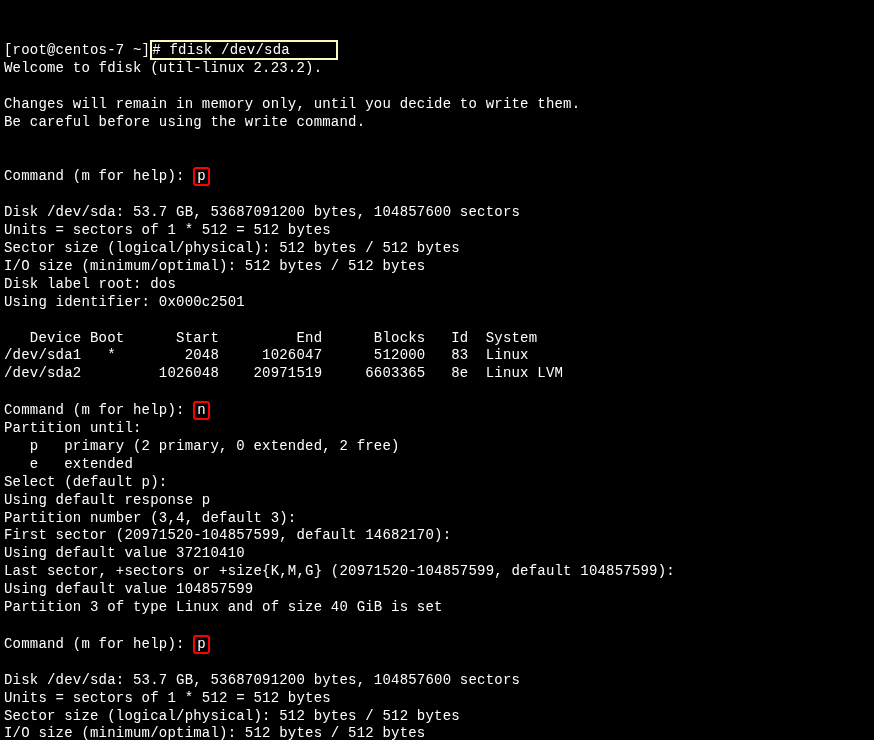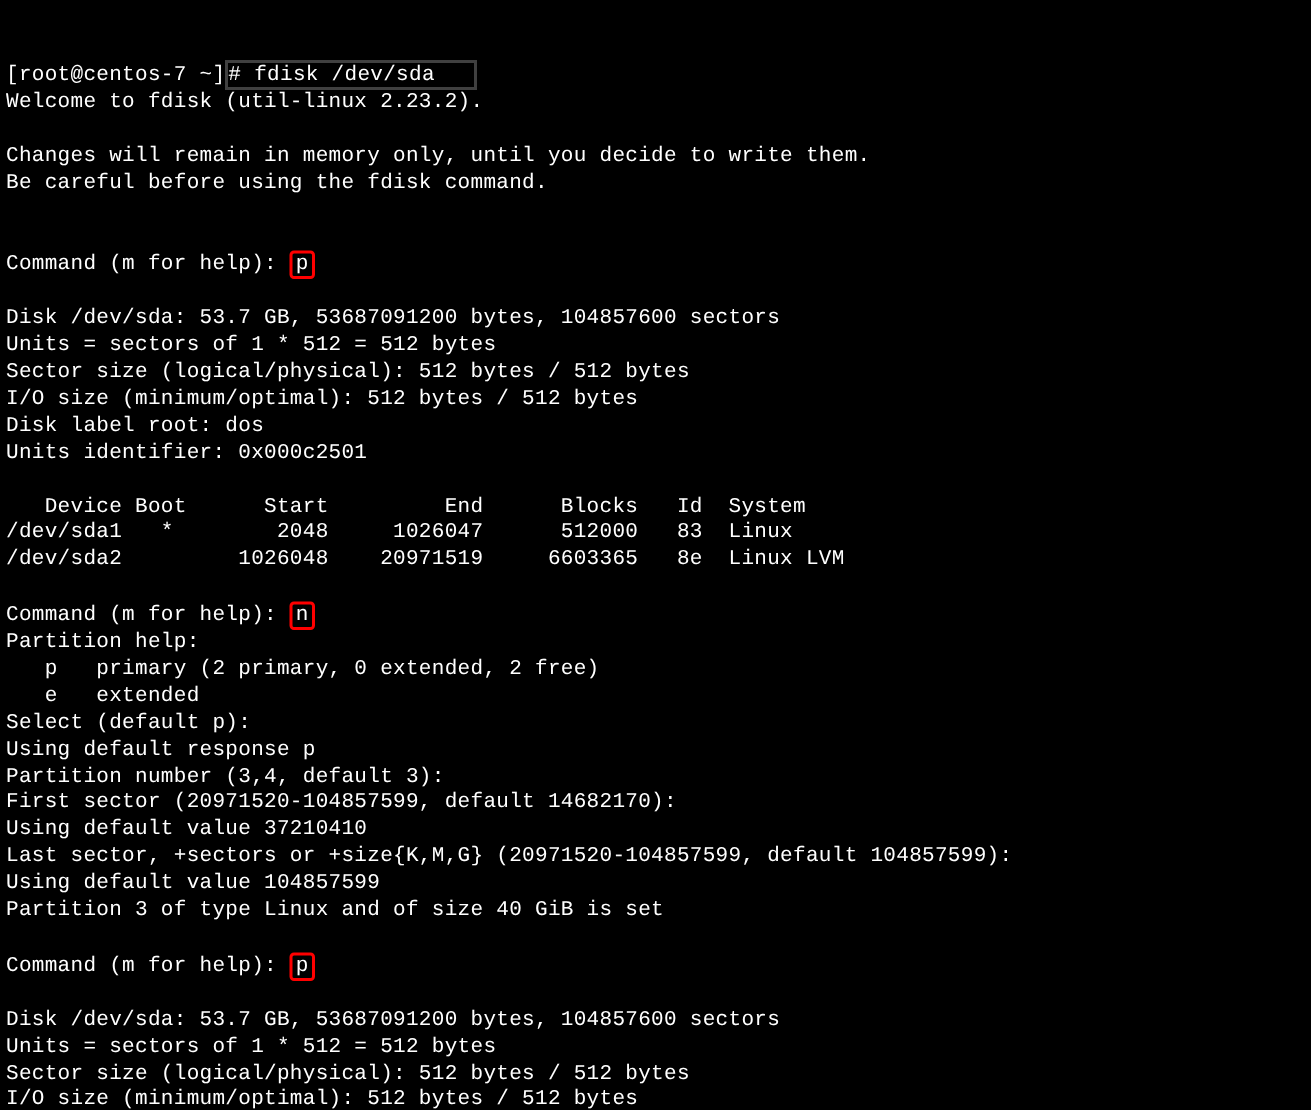--- a/index.html
+++ b/index.html
@@ -20,51 +20,51 @@
       letter-spacing: 0.2px;
     }
     .hl-red {
       border: 2px solid #ff0000;
       border-radius: 3px;
       padding: 0 2px;
       display: inline-block;
       line-height: 1.05;
     }
     .hl-red-cmd {
-      border: 2px solid #404040;
+      border: 2px solid #fef9c3;
       display: inline-block;
-      padding: 0 0 0 0;
+      padding: 0 20px 0 0;
       line-height: 1.15;
     }
   </style>
 </head>
 <body>
 
 <span>[root@centos-7 ~]</span><span class="hl-red-cmd"><span>#</span> <span>fdisk /dev/sda</span>   </span>
 <span>Welcome to fdisk (util-linux 2.23.2).</span>
 
 <span>Changes will remain in memory only, until you decide to write them.</span>
-<span>Be careful before using the fdisk command.</span>
+<span>Be careful before using the write command.</span>
 
 
 <span>Command (m for help): </span><span class="hl-red"><span>p</span></span>
 
 <span>Disk /dev/sda: 53.7 GB, 53687091200 bytes, 104857600 sectors</span>
 <span>Units = sectors of 1 * 512 = 512 bytes</span>
 <span>Sector size (logical/physical): 512 bytes / 512 bytes</span>
 <span>I/O size (minimum/optimal): 512 bytes / 512 bytes</span>
 <span>Disk label root: dos</span>
-<span>Units identifier: 0x000c2501</span>
+<span>Using identifier: 0x000c2501</span>
 
 <span>   Device Boot      Start         End      Blocks   Id  System</span>
 <span>/dev/sda1   *        2048     1026047      512000   83  Linux</span>
 <span>/dev/sda2         1026048    20971519     6603365   8e  Linux LVM</span>
 
 <span>Command (m for help): </span><span class="hl-red"><span>n</span></span>
-<span>Partition help:</span>
+<span>Partition until:</span>
 <span>   p   primary (2 primary, 0 extended, 2 free)</span>
 <span>   e   extended</span>
 <span>Select (default p):</span>
 <span>Using default response p</span>
 <span>Partition number (3,4, default 3):</span>
 <span>First sector (20971520-104857599, default 14682170):</span>
 <span>Using default value 37210410</span>
 <span>Last sector, +sectors or +size{K,M,G} (20971520-104857599, default 104857599):</span>
 <span>Using default value 104857599</span>
 <span>Partition 3 of type Linux and of size 40 GiB is set</span>

